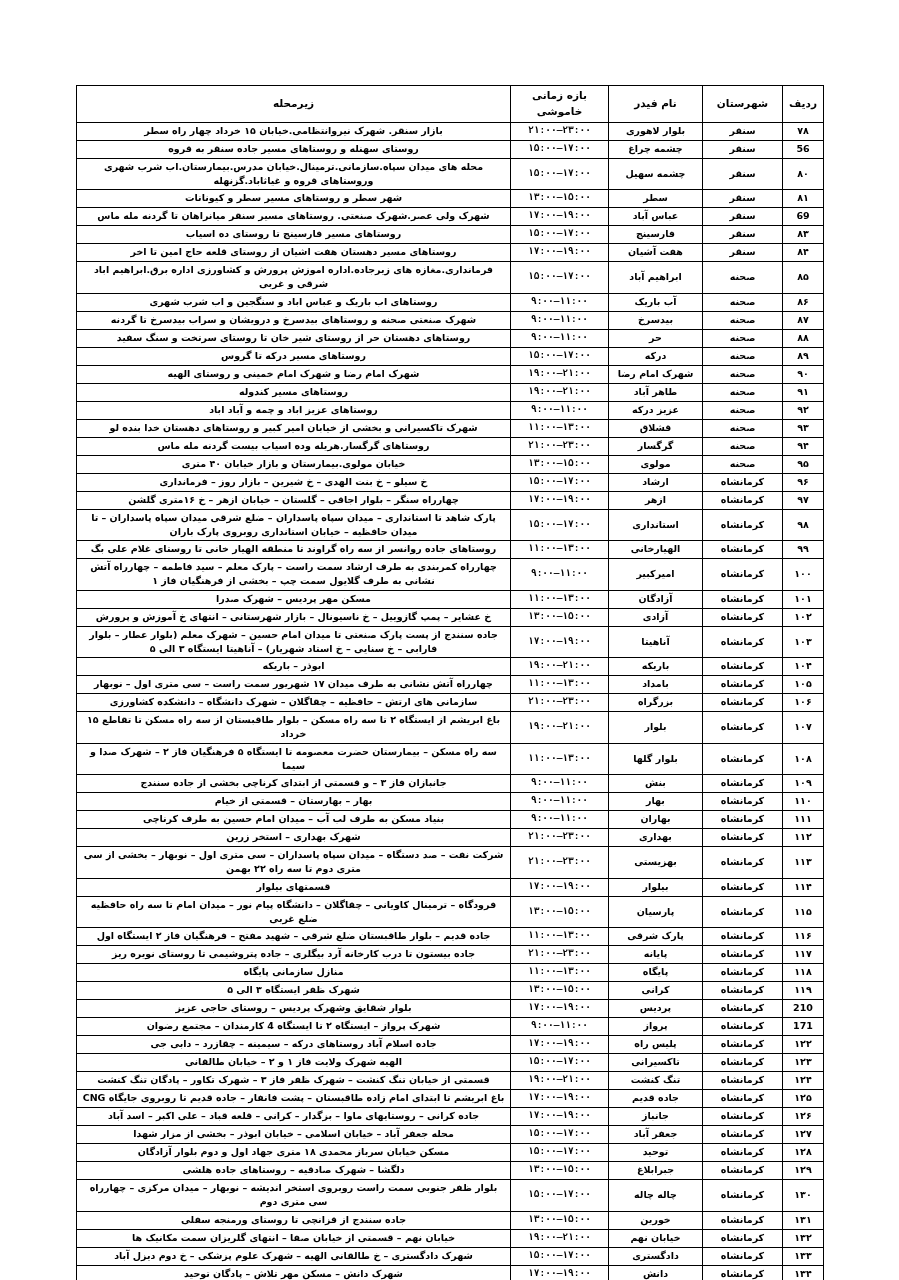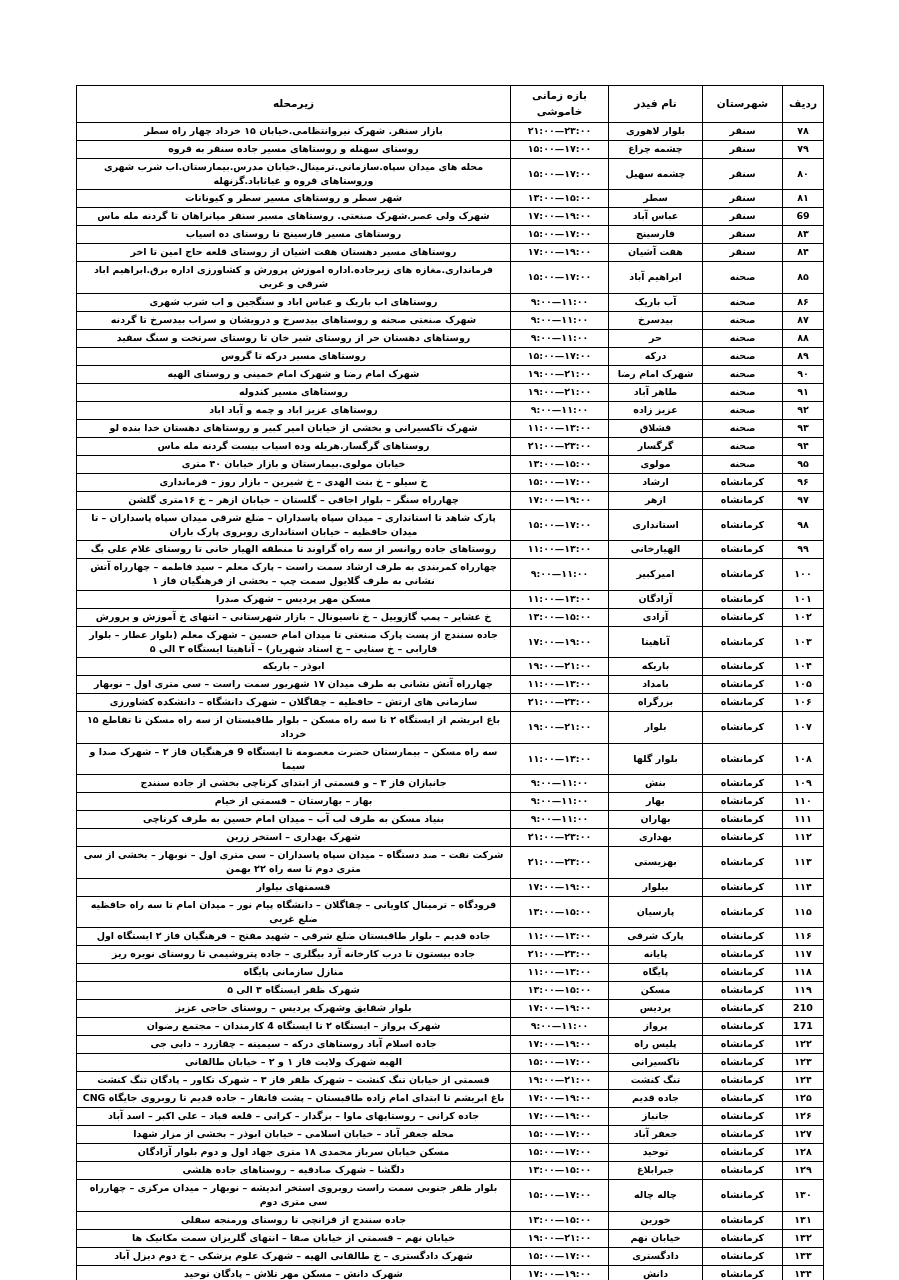--- a/index.html
+++ b/index.html
@@ -40,20 +40,21 @@
     font-size:10.5px;
     height:22px;
     padding:2px 3px;
   }
   table.outage td{height:15px;}
   td.time-cell{
     direction:ltr;
     unicode-bidi:isolate;
     white-space:nowrap;
     font-size:9.5px;
+    font-family:Liberation Mono, monospace;
   }
   td.area-cell{font-size:9.3px;}
   col.c-row{width:41px;}
   col.c-county{width:80px;}
   col.c-feeder{width:94px;}
   col.c-time{width:98px;}
   col.c-area{width:434px;}
 </style>
 </head>
 <body>
@@ -79,21 +80,21 @@
       </thead>
       <tbody>
           <tr>
             <td>۷۸</td>
             <td>سنقر</td>
             <td>بلوار لاهوری</td>
             <td class="time-cell">۲۱:۰۰—۲۳:۰۰</td>
             <td class="area-cell">بازار سنقر. شهرک نیروانتظامی.خیابان ۱۵ خرداد چهار راه سطر</td>
           </tr>
           <tr>
-            <td>۷۹</td>
+            <td>56</td>
             <td>سنقر</td>
             <td>چشمه چراغ</td>
             <td class="time-cell">۱۵:۰۰—۱۷:۰۰</td>
             <td class="area-cell">روستای سهنله و روستاهای مسیر جاده سنقر به قروه</td>
           </tr>
           <tr>
             <td>۸۰</td>
             <td>سنقر</td>
             <td>چشمه سهیل</td>
             <td class="time-cell">۱۵:۰۰—۱۷:۰۰</td>
@@ -172,21 +173,21 @@
           <tr>
             <td>۹۱</td>
             <td>صحنه</td>
             <td>طاهر آباد</td>
             <td class="time-cell">۱۹:۰۰—۲۱:۰۰</td>
             <td class="area-cell">روستاهای مسیر کندوله</td>
           </tr>
           <tr>
             <td>۹۲</td>
             <td>صحنه</td>
-            <td>عزیز زاده</td>
+            <td>عزیز درکه</td>
             <td class="time-cell">۹:۰۰—۱۱:۰۰</td>
             <td class="area-cell">روستاهای عزیز اباد و چمه و آباد اباد</td>
           </tr>
           <tr>
             <td>۹۳</td>
             <td>صحنه</td>
             <td>قشلاق</td>
             <td class="time-cell">۱۱:۰۰—۱۳:۰۰</td>
             <td class="area-cell">شهرک تاکسیرانی و بخشی از خیابان امیر کبیر و روستاهای دهستان خدا بنده لو</td>
           </tr>
@@ -286,21 +287,21 @@
             <td>کرمانشاه</td>
             <td>بلوار</td>
             <td class="time-cell">۱۹:۰۰—۲۱:۰۰</td>
             <td class="area-cell">باغ ابریشم از ایستگاه ۲ تا سه راه مسکن – بلوار طاقبستان از سه راه مسکن تا تقاطع ۱۵ خرداد</td>
           </tr>
           <tr>
             <td>۱۰۸</td>
             <td>کرمانشاه</td>
             <td>بلوار گلها</td>
             <td class="time-cell">۱۱:۰۰—۱۳:۰۰</td>
-            <td class="area-cell">سه راه مسکن – بیمارستان حضرت معصومه تا ایستگاه 9 فرهنگیان فاز ۲ – شهرک صدا و سیما</td>
+            <td class="area-cell">سه راه مسکن – بیمارستان حضرت معصومه تا ایستگاه ۵ فرهنگیان فاز ۲ – شهرک صدا و سیما</td>
           </tr>
           <tr>
             <td>۱۰۹</td>
             <td>کرمانشاه</td>
             <td>بنش</td>
             <td class="time-cell">۹:۰۰—۱۱:۰۰</td>
             <td class="area-cell">جانبازان فاز ۳ – و قسمتی از ابتدای کرناچی بخشی از جاده سنندج</td>
           </tr>
           <tr>
             <td>۱۱۰</td>
@@ -361,21 +362,21 @@
           <tr>
             <td>۱۱۸</td>
             <td>کرمانشاه</td>
             <td>پایگاه</td>
             <td class="time-cell">۱۱:۰۰—۱۳:۰۰</td>
             <td class="area-cell">منازل سازمانی پایگاه</td>
           </tr>
           <tr>
             <td>۱۱۹</td>
             <td>کرمانشاه</td>
-            <td>مسکن</td>
+            <td>کرانی</td>
             <td class="time-cell">۱۳:۰۰—۱۵:۰۰</td>
             <td class="area-cell">شهرک ظفر ایستگاه ۳ الی ۵</td>
           </tr>
           <tr>
             <td>210</td>
             <td>کرمانشاه</td>
             <td>پردیس</td>
             <td class="time-cell">۱۷:۰۰—۱۹:۰۰</td>
             <td class="area-cell">بلوار شقایق وشهرک پردیس – روستای حاجی عزیز</td>
           </tr>

